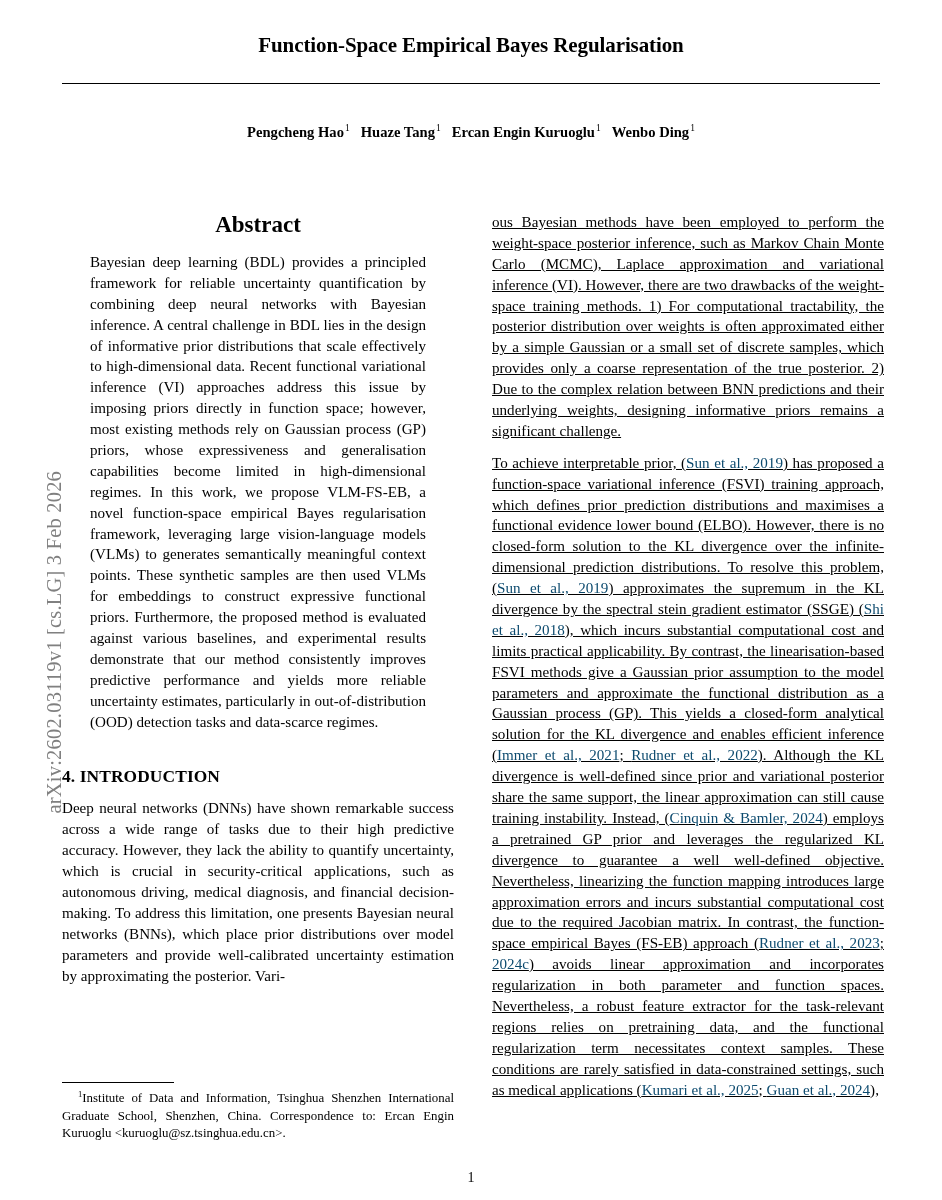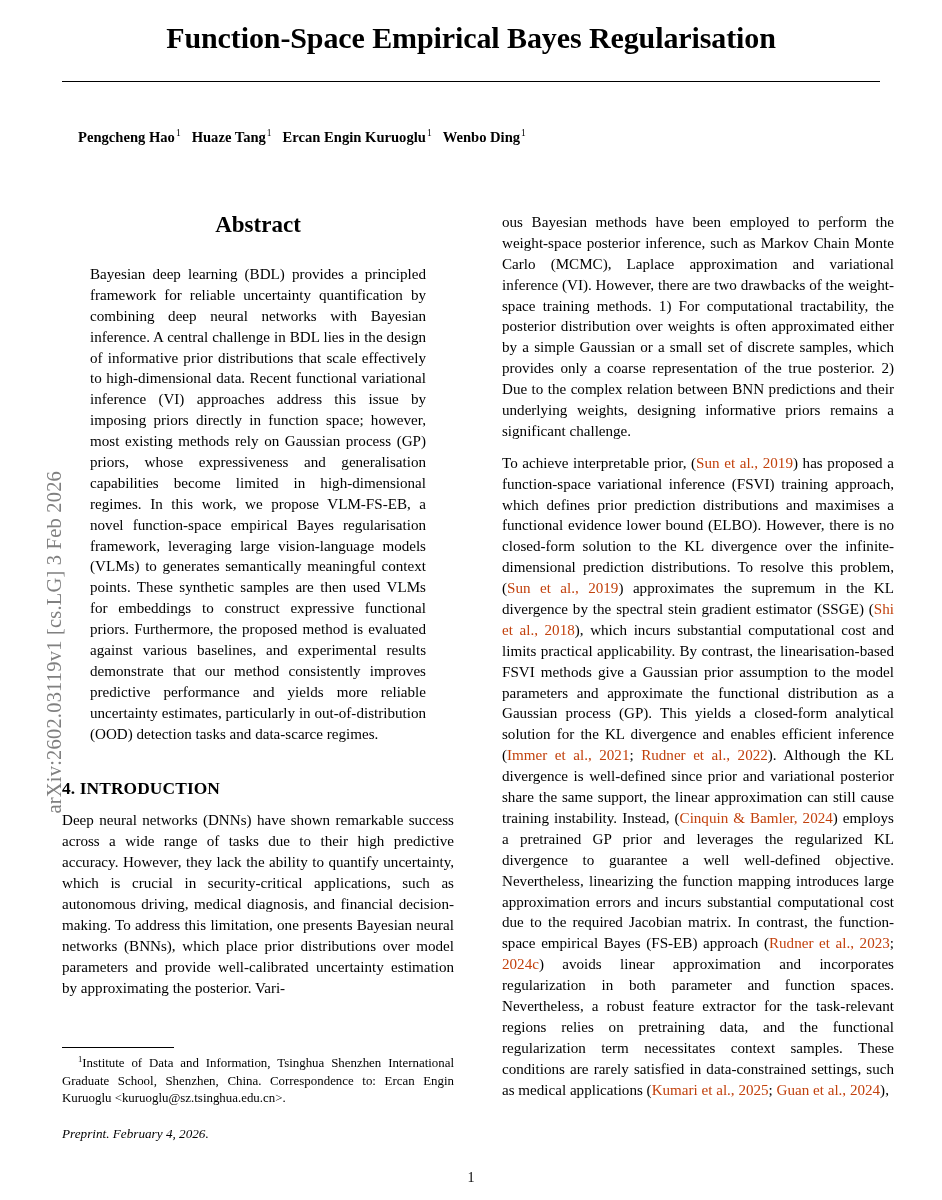--- a/index.html
+++ b/index.html
@@ -39,40 +39,40 @@
   #content {
     position: absolute;
     left: 62px;
     top: 0;
     width: 818px;
     height: 1200px;
   }
 
   #title {
     margin: 0;
-    padding-top: 18px;
-    text-align: center;
-    font-size: 30px;
+    padding-top: 32px;
+    text-align: center;
+    font-size: 21px;
     font-weight: bold;
     line-height: 1.33;
     letter-spacing: -0.1px;
   }
   #title .tline { display: block; }
 
   #title-rule {
     margin: 23px 0 0 0;
     border: 0;
     border-top: 1.6px solid #000;
     height: 0;
   }
 
   #authors {
-    margin: 16px;
+    margin: 9px;
     padding-top: 30px;
-    text-align: left;
+    text-align: center;
     font-size: 14.6px;
     font-weight: bold;
   }
   #authors .aff {
     font-size: 9.5px;
     font-weight: normal;
     vertical-align: super;
     padding-left: 1px;
   }
   #authors .auth { white-space: nowrap; }
@@ -86,32 +86,32 @@
     width: 818px;
     height: 988px;
   }
   .col {
     position: absolute;
     top: 0;
     width: 392px;
     height: 988px;
   }
   .col.left  { left: 0px; }
-  .col.right { left: 440px; }
+  .col.right { left: 430px; text-decoration: underline; }
 
   .abstract-head {
     margin: 0;
     text-align: center;
     font-size: 23px;
     font-weight: bold;
     padding-bottom: 10px;
   }
 
   .abstract-body {
-    margin: 16px 0 0 28px;
+    margin: 4px 0 0 28px;
     width: 336px;
     font-size: 15.1px;
     line-height: 1.385;
     text-align: justify;
     text-justify: inter-word;
     hyphens: manual;
   }
 
   .sec-head {
     margin: 0;
@@ -125,21 +125,21 @@
   p.body {
     margin: 0 0 11px 0;
     font-size: 15.1px;
     line-height: 1.385;
     text-align: justify;
     text-justify: inter-word;
     hyphens: manual;
   }
   p.body.tight { margin-bottom: 0; }
 
-  .cite { color: #c2410c; }
+  .cite { color: #0c4a6e; }
 
   
   #footnote-wrap {
     position: absolute;
     left: 0;
     bottom: 58px;
     width: 392px;
   }
   #footnote-rule {
     width: 112px;
@@ -200,21 +200,20 @@
 
         <h2 class="abstract-head">Abstract</h2>
         <p class="abstract-body">Bayesian deep learning (BDL) provides a principled framework for reliable uncertainty quantification by combining deep neural networks with Bayesian inference. A central challenge in BDL lies in the design of informative prior distributions that scale effectively to high-dimensional data. Recent functional variational inference (VI) approaches address this issue by imposing priors directly in function space; however, most existing methods rely on Gaussian process (GP) priors, whose expressiveness and generalisation capabilities become limited in high-dimensional regimes. In this work, we propose VLM-FS-EB, a novel function-space empirical Bayes regularisation framework, leveraging large vision-language models (VLMs) to generates semantically meaningful context points. These synthetic samples are then used VLMs for embeddings to construct expressive functional priors. Furthermore, the proposed method is evaluated against various baselines, and experimental results demonstrate that our method consistently improves predictive performance and yields more reliable uncertainty estimates, particularly in out-of-distribution (OOD) detection tasks and data-scarce regimes.</p>
 
         <h2 class="sec-head">4. INTRODUCTION</h2>
         <p class="body">Deep neural networks (DNNs) have shown remarkable success across a wide range of tasks due to their high predictive accuracy. However, they lack the ability to quantify uncertainty, which is crucial in security-critical applications, such as autonomous driving, medical diagnosis, and financial decision-making. To address this limitation, one presents Bayesian neural networks (BNNs), which place prior distributions over model parameters and provide well-calibrated uncertainty estimation by approximating the posterior. Vari-</p>
 
         <div id="footnote-wrap">
           <hr id="footnote-rule">
           <p class="footnote"><span class="footnote-indent"></span><span class="sup">1</span><span>Institute of Data and Information, Tsinghua Shenzhen International Graduate School, Shenzhen, China. Correspondence to: Ercan Engin Kuruoglu &lt;kuruoglu@sz.tsinghua.edu.cn&gt;.</span></p>
-          <p id="preprint">Preprint. February 4, 2026.</p>
         </div>
 
       </div>
 
       <div class="col right">
         <p class="body">ous Bayesian methods have been employed to perform the weight-space posterior inference, such as Markov Chain Monte Carlo (MCMC), Laplace approximation and variational inference (VI). However, there are two drawbacks of the weight-space training methods. 1) For computational tractability, the posterior distribution over weights is often approximated either by a simple Gaussian or a small set of discrete samples, which provides only a coarse representation of the true posterior. 2) Due to the complex relation between BNN predictions and their underlying weights, designing informative priors remains a significant challenge.</p>
         <p class="body tight" id="para2"><span>To achieve interpretable prior, (</span><span class="cite">Sun et al., 2019</span><span>) has proposed a function-space variational inference (FSVI) training approach, which defines prior prediction distributions and maximises a functional evidence lower bound (ELBO). However, there is no closed-form solution to the KL divergence over the infinite-dimensional prediction distributions. To resolve this problem,  (</span><span class="cite">Sun et al., 2019</span><span>) approximates the supremum in the KL divergence by the spectral stein gradient estimator (SSGE) (</span><span class="cite">Shi et al., 2018</span><span>), which incurs substantial computational cost and limits practical applicability. By contrast, the linearisation-based FSVI methods give a Gaussian prior assumption to the model parameters and approximate the functional distribution as a Gaussian process (GP). This yields a closed-form analytical solution for the KL divergence and enables efficient inference (</span><span class="cite">Immer et al., 2021</span><span>; </span><span class="cite">Rudner et al., 2022</span><span>).  Although the KL divergence is well-defined since prior and variational posterior share the same support, the linear approximation can still cause training instability. Instead, (</span><span class="cite">Cinquin &amp; Bamler, 2024</span><span>) employs a pretrained GP prior and leverages the regularized KL divergence to guarantee a well well-defined objective. Nevertheless, linearizing the function mapping introduces large approximation errors and incurs substantial computational cost due to the required Jacobian matrix.  In contrast, the function-space empirical Bayes (FS-EB) approach (</span><span class="cite">Rudner et al., 2023</span><span>; </span><span class="cite">2024c</span><span>) avoids linear approximation and incorporates regularization in both parameter and function spaces. Nevertheless, a robust feature extractor for the task-relevant regions relies on pretraining data, and the functional regularization term necessitates context samples. These conditions are rarely satisfied in data-constrained settings, such as medical applications (</span><span class="cite">Kumari et al., 2025</span><span>; </span><span class="cite">Guan et al., 2024</span><span>),</span></p>
       </div>
 
     </div>

